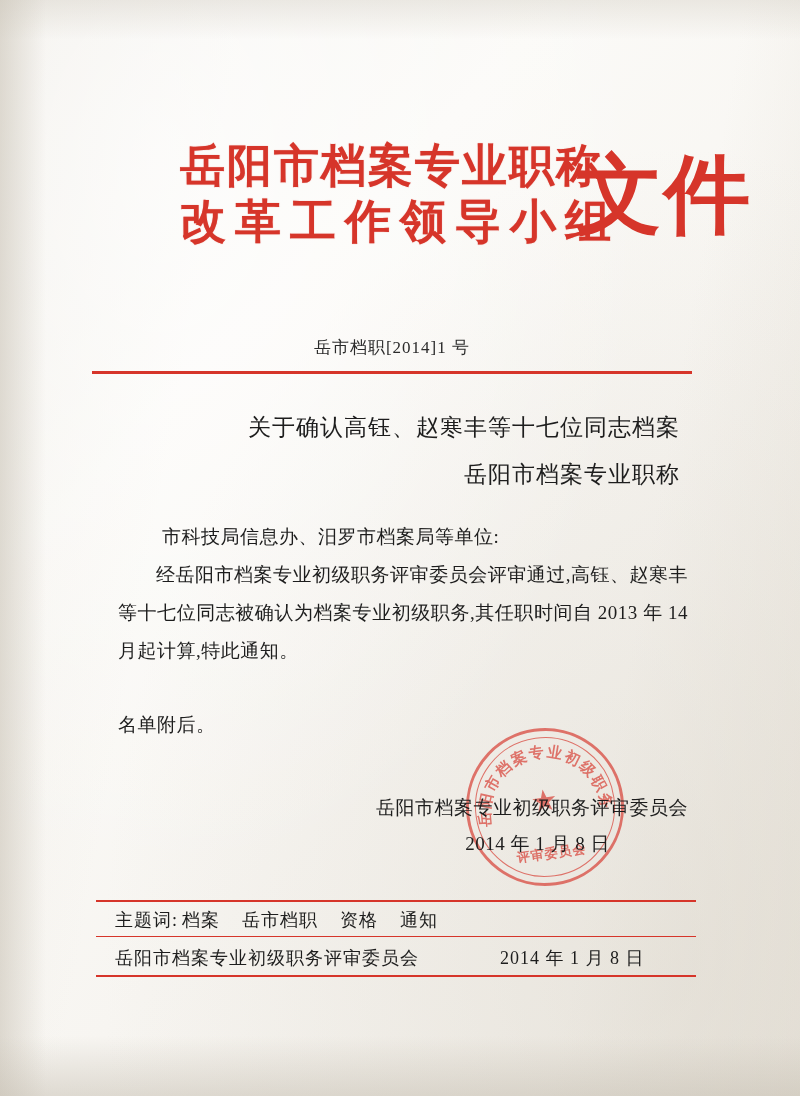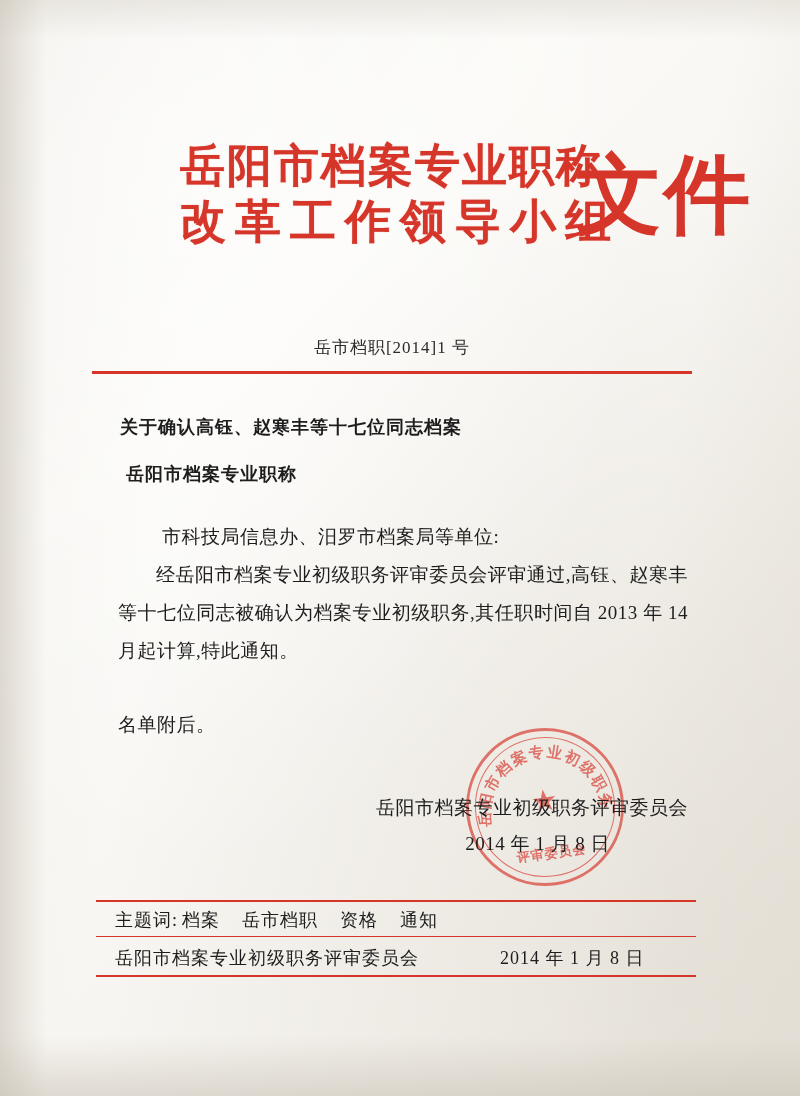--- a/index.html
+++ b/index.html
@@ -116,23 +116,23 @@
     height: 3px;
     background: #d6352a;
   }
 
   
   .doc-title {
     position: absolute;
     top: 404px;
     left: 120px;
     width: 560px;
-    text-align: left;
-    font-size: 18px;
-    font-weight: bold;
+    text-align: right;
+    font-size: 23px;
+    font-weight: normal;
     line-height: 47px;
     color: #1d1d1d;
     letter-spacing: 1px;
   }
   .doc-title div { white-space: nowrap; }
   .title-l2 { padding-left: 6px; }
 
   
   .body-block {
     position: absolute;

